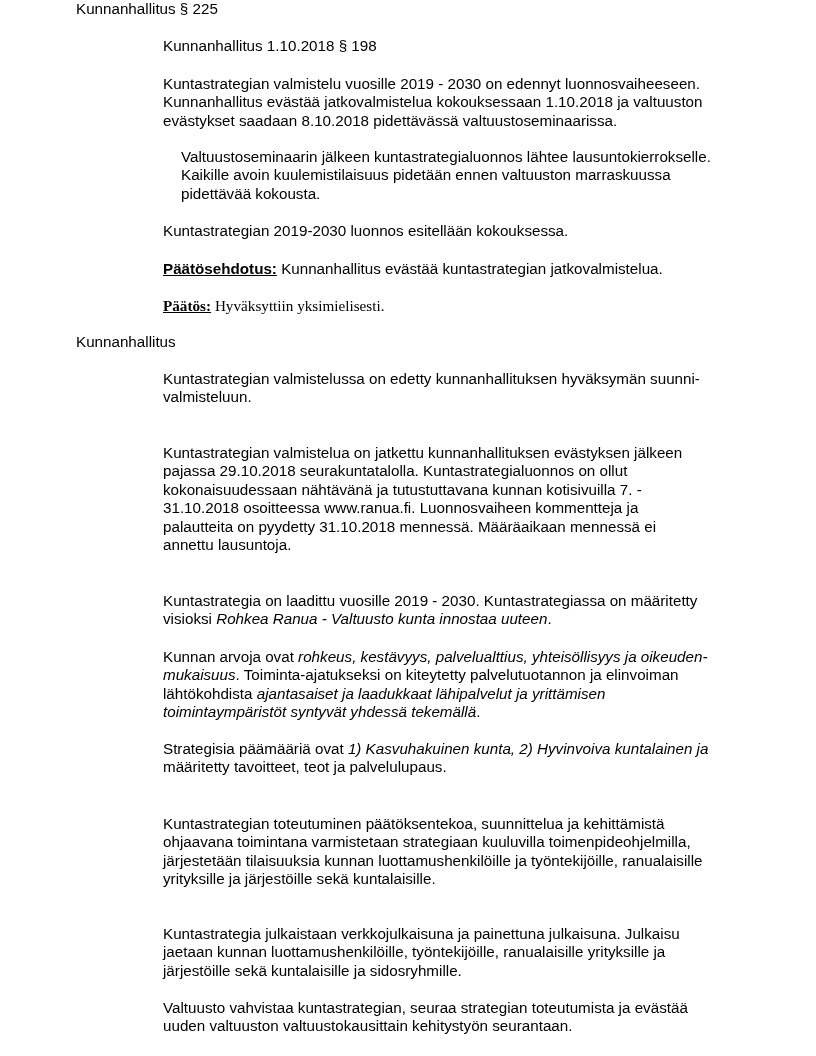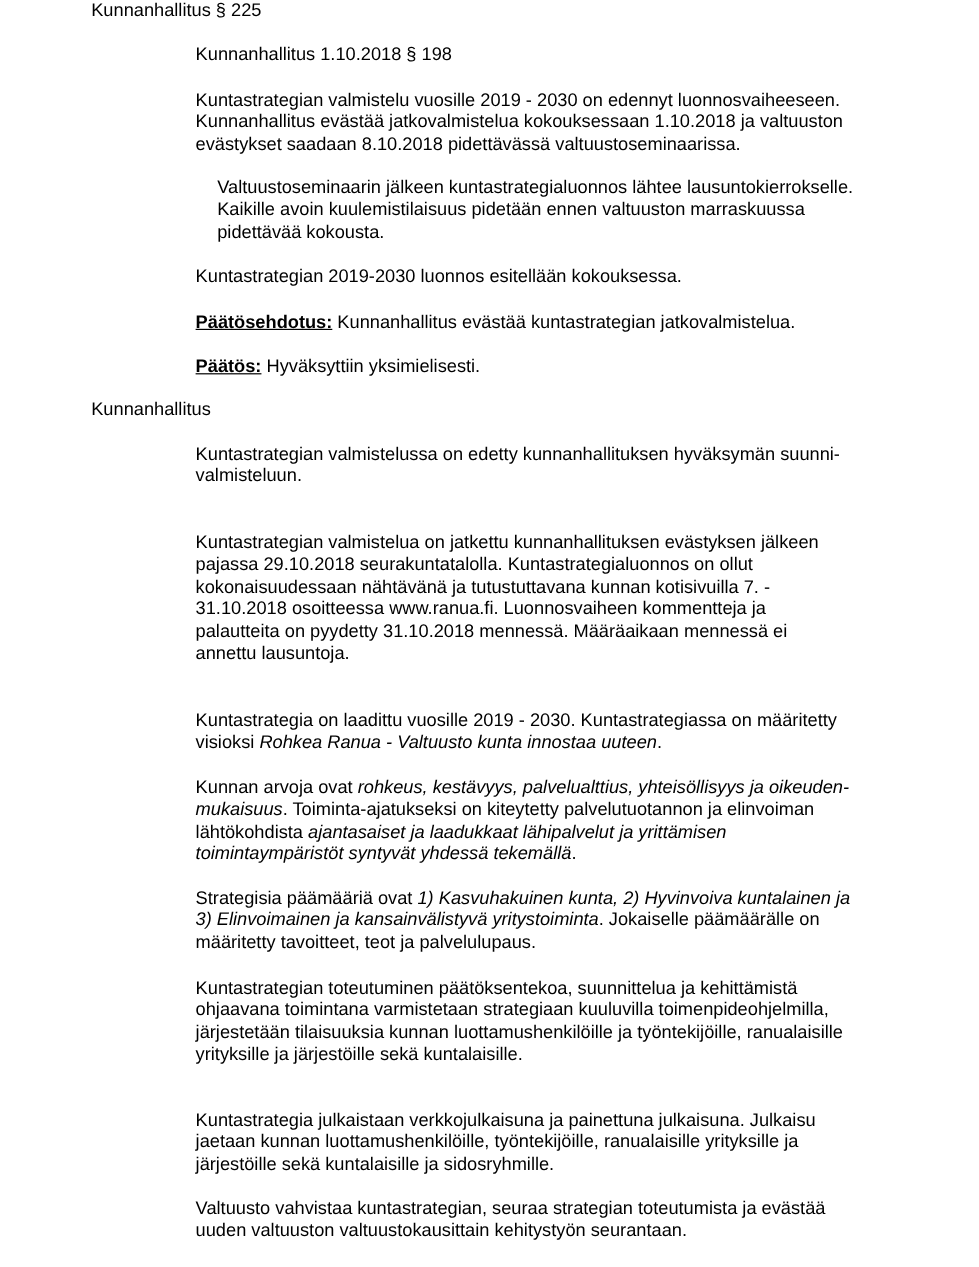--- a/index.html
+++ b/index.html
@@ -57,21 +57,21 @@
   </div>
 
   <div class="para" style="top:222px;">
     <span class="line">Kuntastrategian 2019-2030 luonnos esitellään kokouksessa.</span>
   </div>
 
   <div class="para" style="top:260px;">
     <span class="lbl">Päätösehdotus:</span><span> Kunnanhallitus evästää kuntastrategian jatkovalmistelua.</span>
   </div>
 
-  <div class="para" style="top:297px;">
+  <div class="para" style="top:297px;font-family:Liberation Serif, serif;">
     <span class="lbl">Päätös:</span><span> Hyväksyttiin yksimielisesti.</span>
   </div>
 
   <div class="heading" style="top:333px;">Kunnanhallitus</div>
 
   <div class="para" style="top:370px;">
     <span class="line">Kuntastrategian valmistelussa on edetty kunnanhallituksen hyväksymän suunni-</span>
     <span class="line">valmisteluun.</span>
   </div>
 
@@ -91,21 +91,20 @@
 
   <div class="para" style="top:648px;">
     <span class="line"><span>Kunnan arvoja ovat </span><i>rohkeus, kestävyys, palvelualttius, yhteisöllisyys ja oikeuden-</i></span>
     <span class="line"><i>mukaisuus</i><span>. Toiminta-ajatukseksi on kiteytetty palvelutuotannon ja elinvoiman</span></span>
     <span class="line"><span>lähtökohdista </span><i>ajantasaiset ja laadukkaat lähipalvelut ja yrittämisen</i></span>
     <span class="line"><i>toimintaympäristöt syntyvät yhdessä tekemällä</i><span>.</span></span>
   </div>
 
   <div class="para" style="top:740px;">
     <span class="line"><span>Strategisia päämääriä ovat </span><i>1) Kasvuhakuinen kunta, 2) Hyvinvoiva kuntalainen ja</i></span>
-    <span class="line"><i>3) Elinvoimainen ja kansainvälistyvä yritystoiminta</i><span>. Jokaiselle päämäärälle on</span></span>
     <span class="line">määritetty tavoitteet, teot ja palvelulupaus.</span>
   </div>
 
   <div class="para" style="top:815px;">
     <span class="line">Kuntastrategian toteutuminen päätöksentekoa, suunnittelua ja kehittämistä</span>
     <span class="line">ohjaavana toimintana varmistetaan strategiaan kuuluvilla toimenpideohjelmilla,</span>
     <span class="line">järjestetään tilaisuuksia kunnan luottamushenkilöille ja työntekijöille, ranualaisille</span>
     <span class="line">yrityksille ja järjestöille sekä kuntalaisille.</span>
   </div>
 

